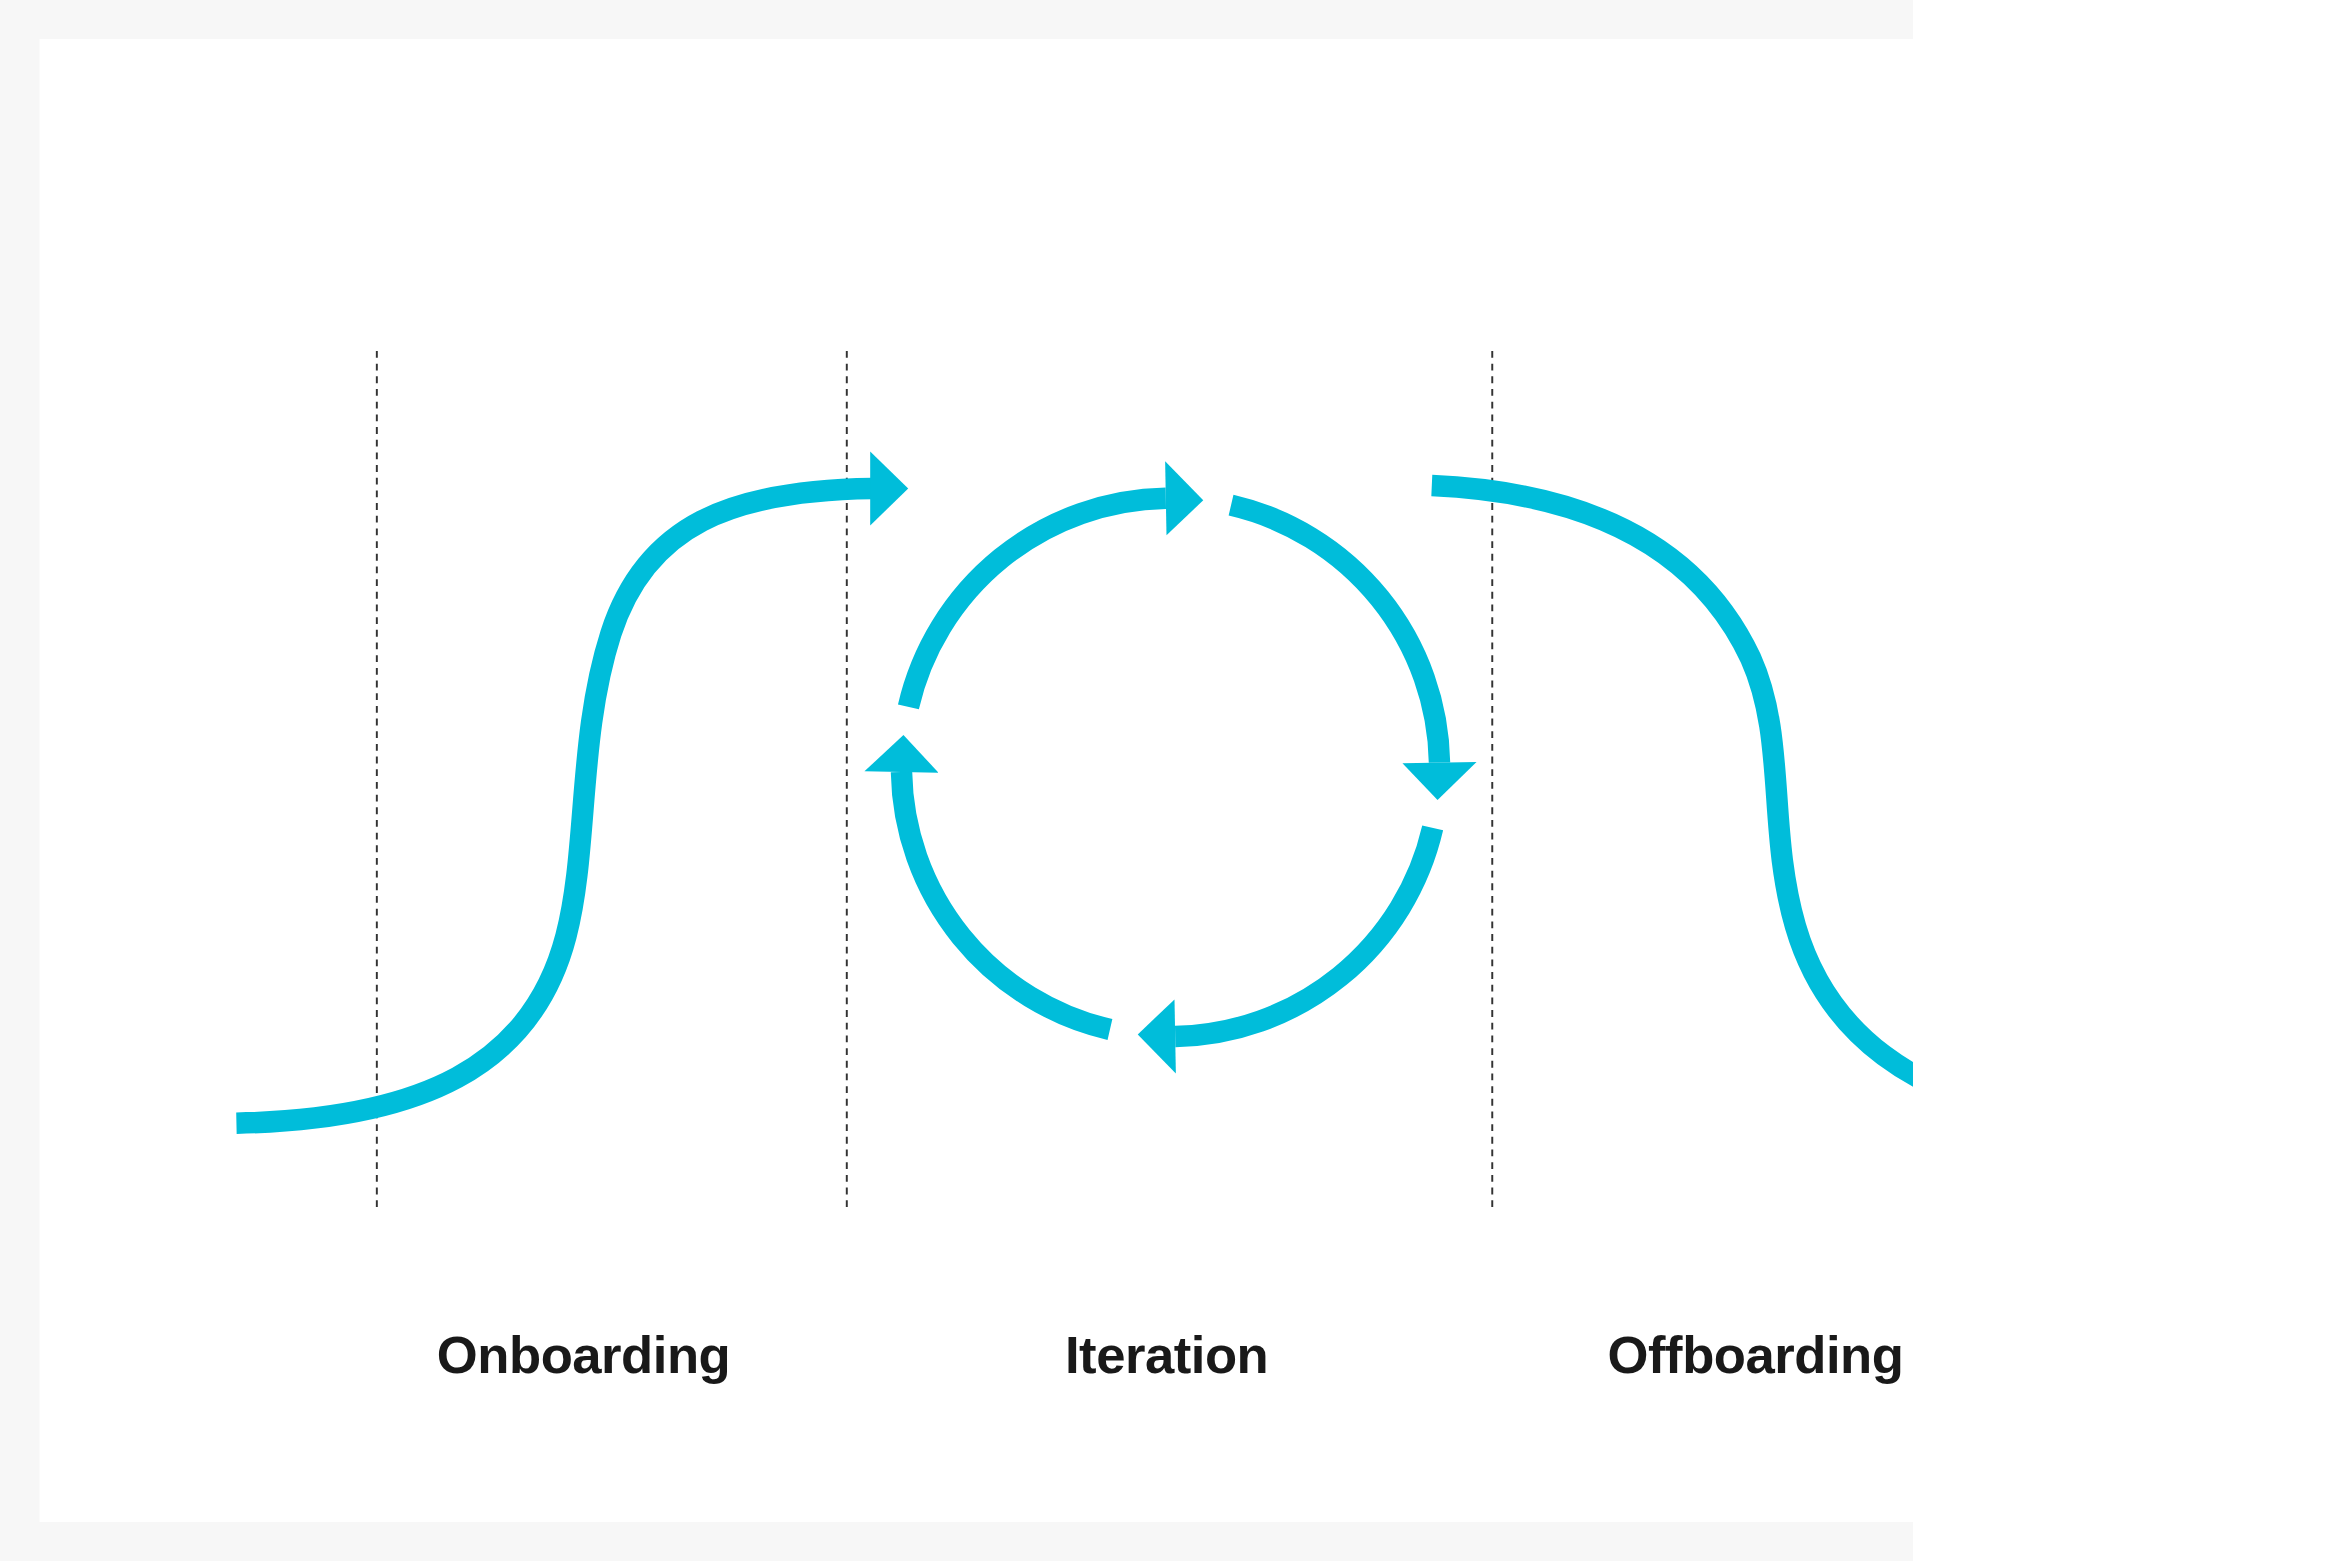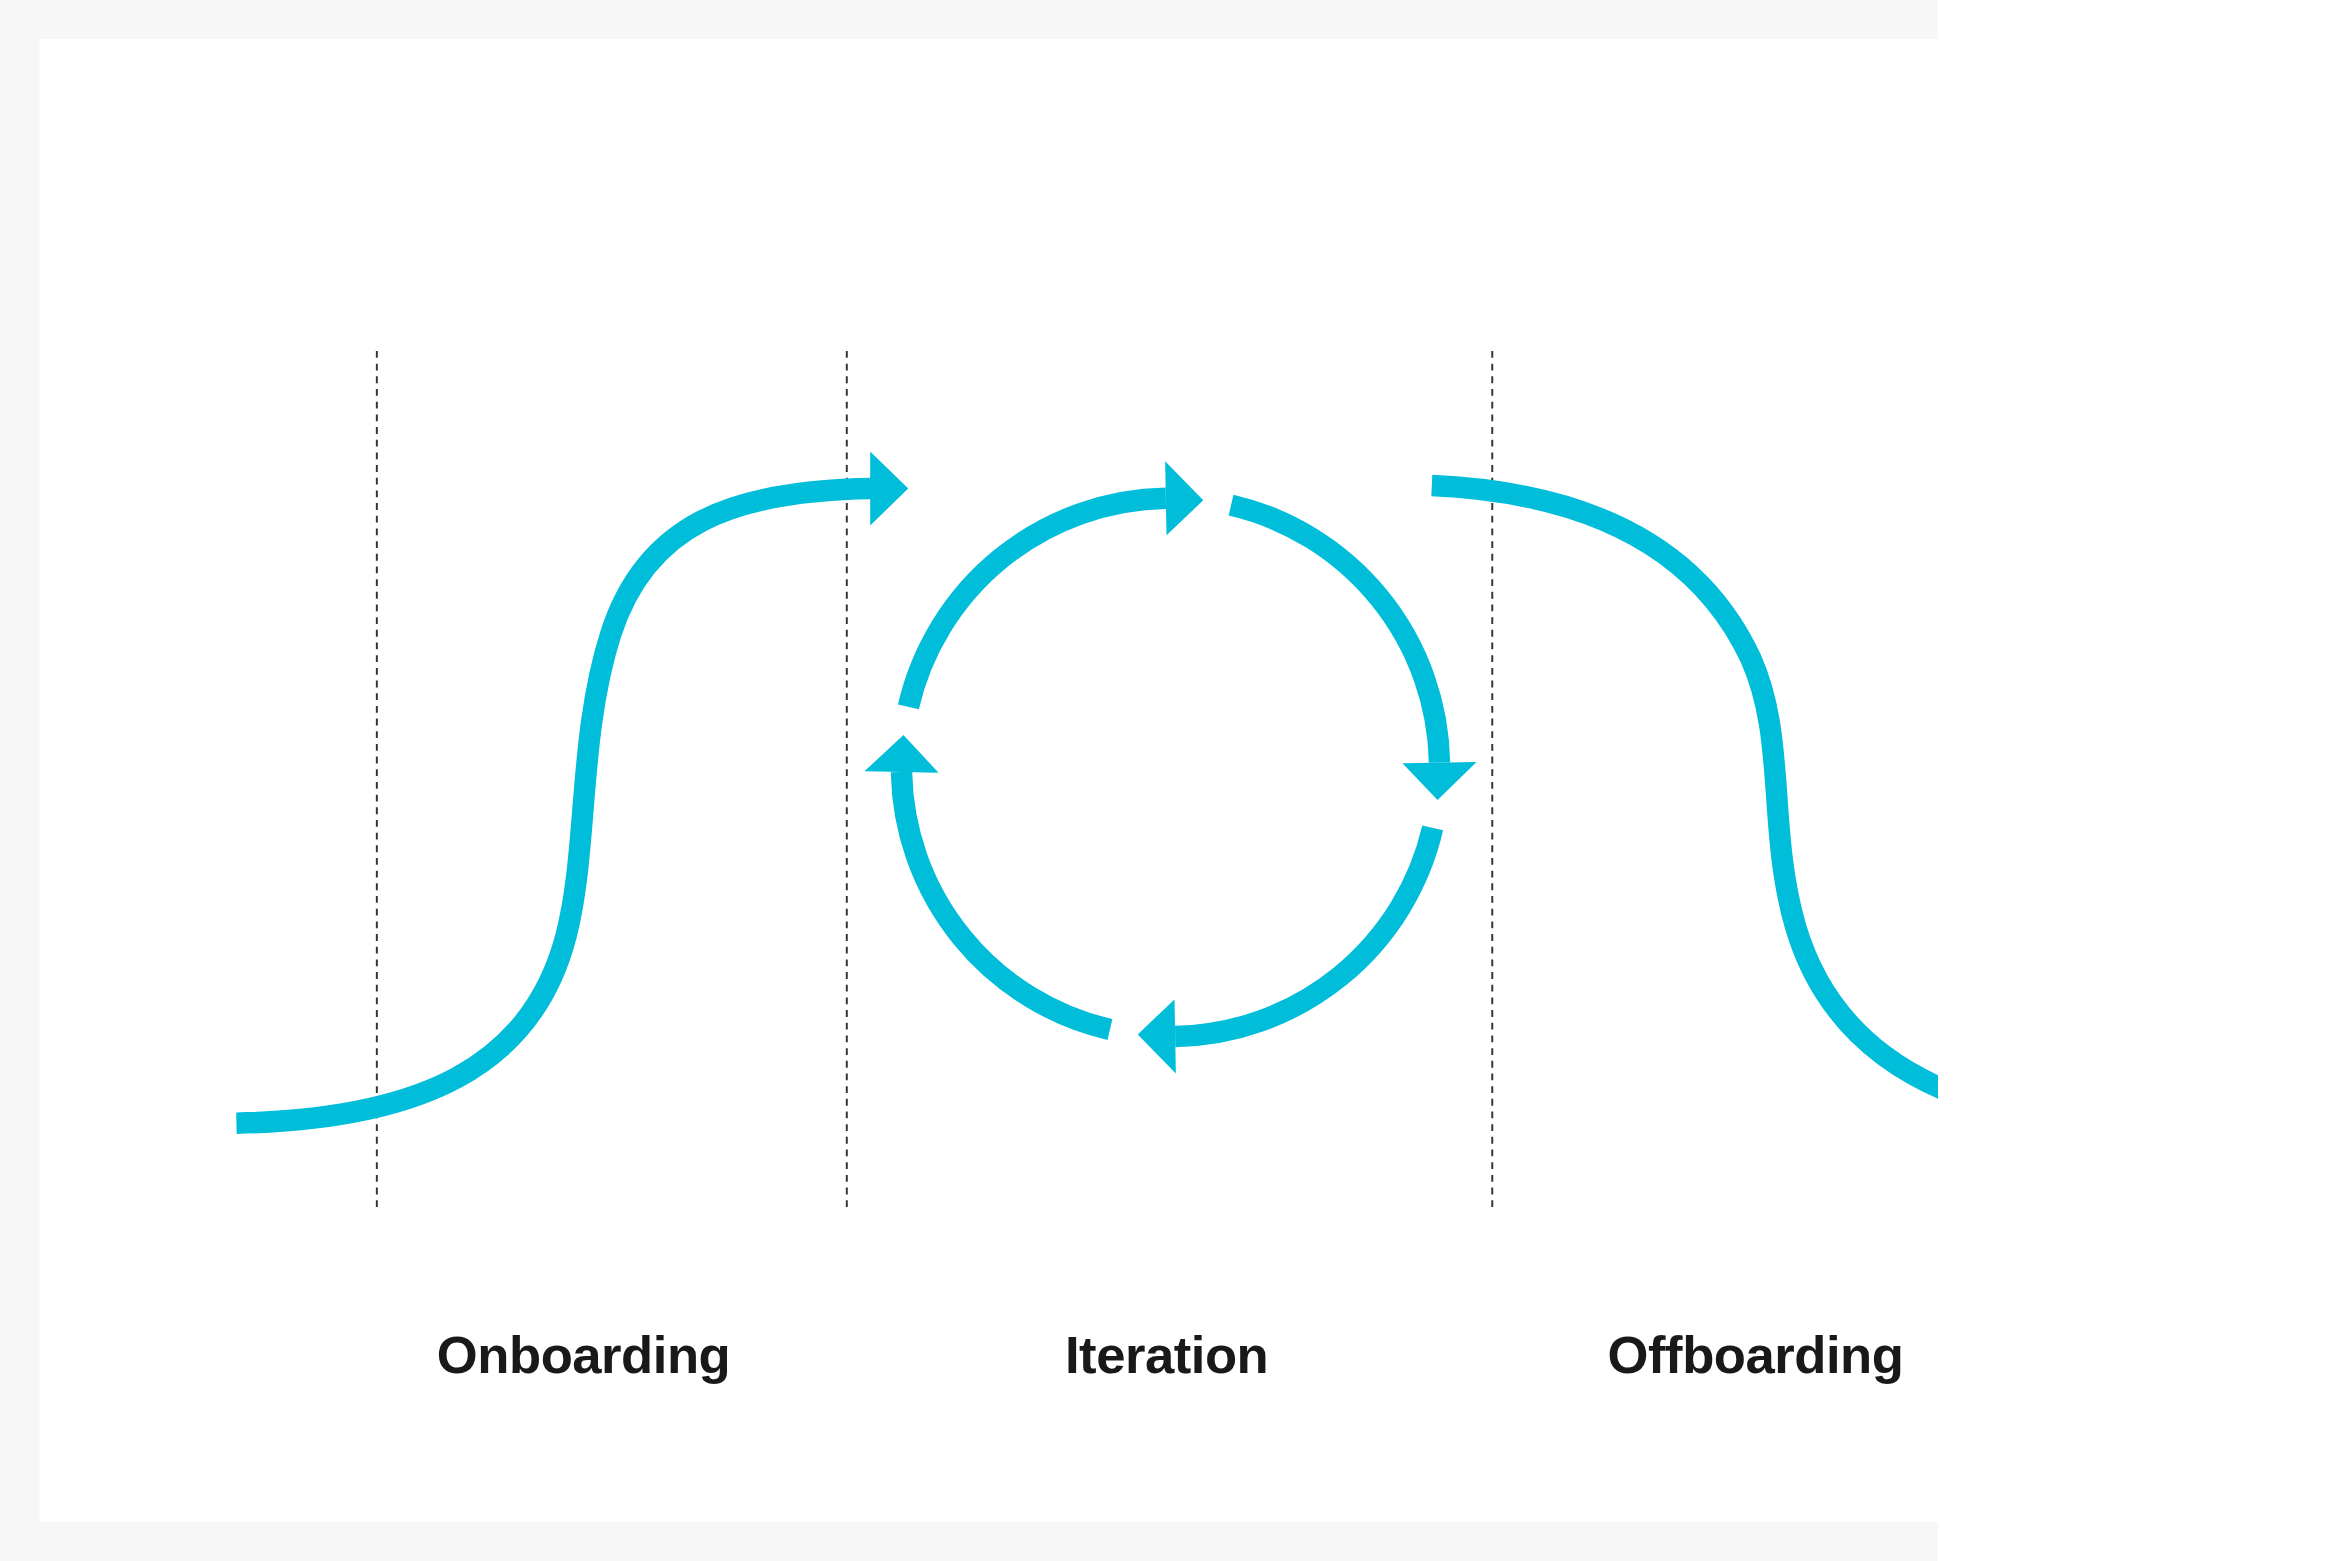--- a/index.html
+++ b/index.html
@@ -6,21 +6,20 @@
     margin: 0;
     padding: 0;
   }
   .stage {
     position: relative;
     width: 1913px;
     height: 1561px;
     background: #f7f7f7;
     overflow: hidden;
     font-family: "Liberation Sans", sans-serif;
-    padding-left: 25px;
   }
   svg.diagram {
     position: absolute;
     left: 0;
     top: 0;
     width: 2341px;
     height: 1561px;
     display: block;
   }
   .phase-label {

